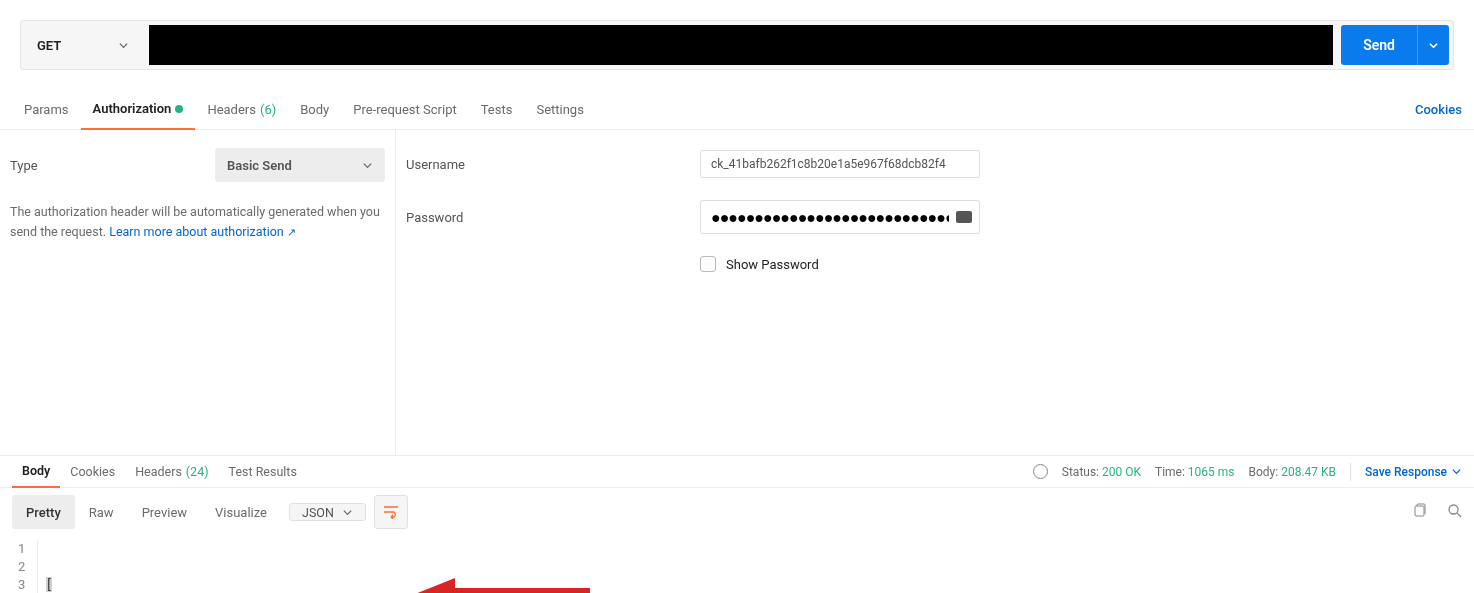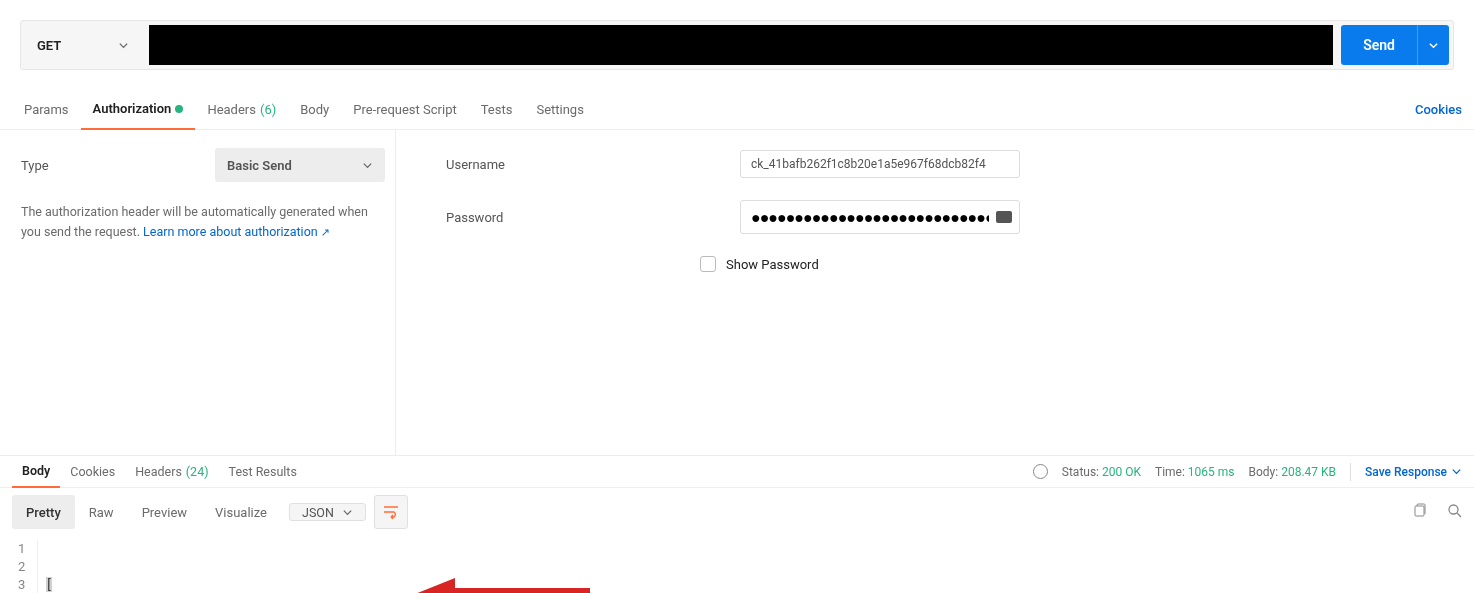--- a/index.html
+++ b/index.html
@@ -16,30 +16,30 @@
 
 .req-tabs { display: flex; align-items: center; padding: 0 12px; border-bottom: 1px solid #ededed; height: 40px; }
 .req-tabs .tab { padding: 0 12px; height: 40px; display: flex; align-items: center; color: #6b6b6b; cursor: pointer; font-size: 13px; gap: 4px; }
 .req-tabs .tab.active { color: #212121; font-weight: 600; border-bottom: 2px solid #ff6c37; }
 .green-dot { width: 8px; height: 8px; border-radius: 50%; background: #26b47f; display: inline-block; }
 .count { color: #26b47f; }
 .cookies-link { margin-left: auto; color: #0265d2; cursor: pointer; font-weight: 500; }
 
 
 .auth-panel { display: flex; min-height: 326px; border-bottom: 1px solid #ededed; }
-.auth-left { width: 396px; border-right: 1px solid #ededed; padding: 18px 10px 18px 21px; }
+.auth-left { width: 396px; border-right: 1px solid #ededed; padding: 18px 10px 18px 10px; }
 .type-row { display: flex; align-items: center; justify-content: space-between; margin-bottom: 20px; }
 .type-label { color: #555; }
 .type-select { display: flex; align-items: center; justify-content: space-between; width: 170px; height: 34px; padding: 0 12px; background: #ededed; border-radius: 3px; cursor: pointer; font-weight: 600; color: #555; }
 .auth-help { color: #6b6b6b; line-height: 20px; font-size: 12.5px; }
 .auth-help a { color: #0265d2; text-decoration: none; }
 .ext-icon { font-size: 11px; }
 
 .auth-right { flex: 1; padding: 20px 10px; }
-.field-row { display: flex; align-items: center; margin-bottom: 22px; margin-left: 40px; }
+.field-row { display: flex; align-items: center; margin-bottom: 22px; }
 .field-row .lbl { width: 294px; color: #555; }
 .txt-input { width: 280px; height: 28px; border: 1px solid #ddd; border-radius: 3px; padding: 0 10px; font-size: 12px; color: #555; }
 .pw-wrap { position: relative; width: 280px; }
 .pw-input { width: 100%; height: 34px; border: 1px solid #ddd; border-radius: 3px; padding: 0 30px 0 10px; font-size: 16px; letter-spacing: -1px; }
 .pw-eye { position: absolute; right: 8px; top: 50%; transform: translateY(-50%); width: 16px; height: 12px; background: #555; border-radius: 2px; }
 .check-row { display: flex; align-items: center; gap: 10px; margin-left: 294px; }
 .checkbox { width: 16px; height: 16px; border: 1.5px solid #bbb; border-radius: 3px; cursor: pointer; }
 
 
 .resp-header { display: flex; align-items: center; height: 32px; padding: 0 12px; border-bottom: 1px solid #eee; }

